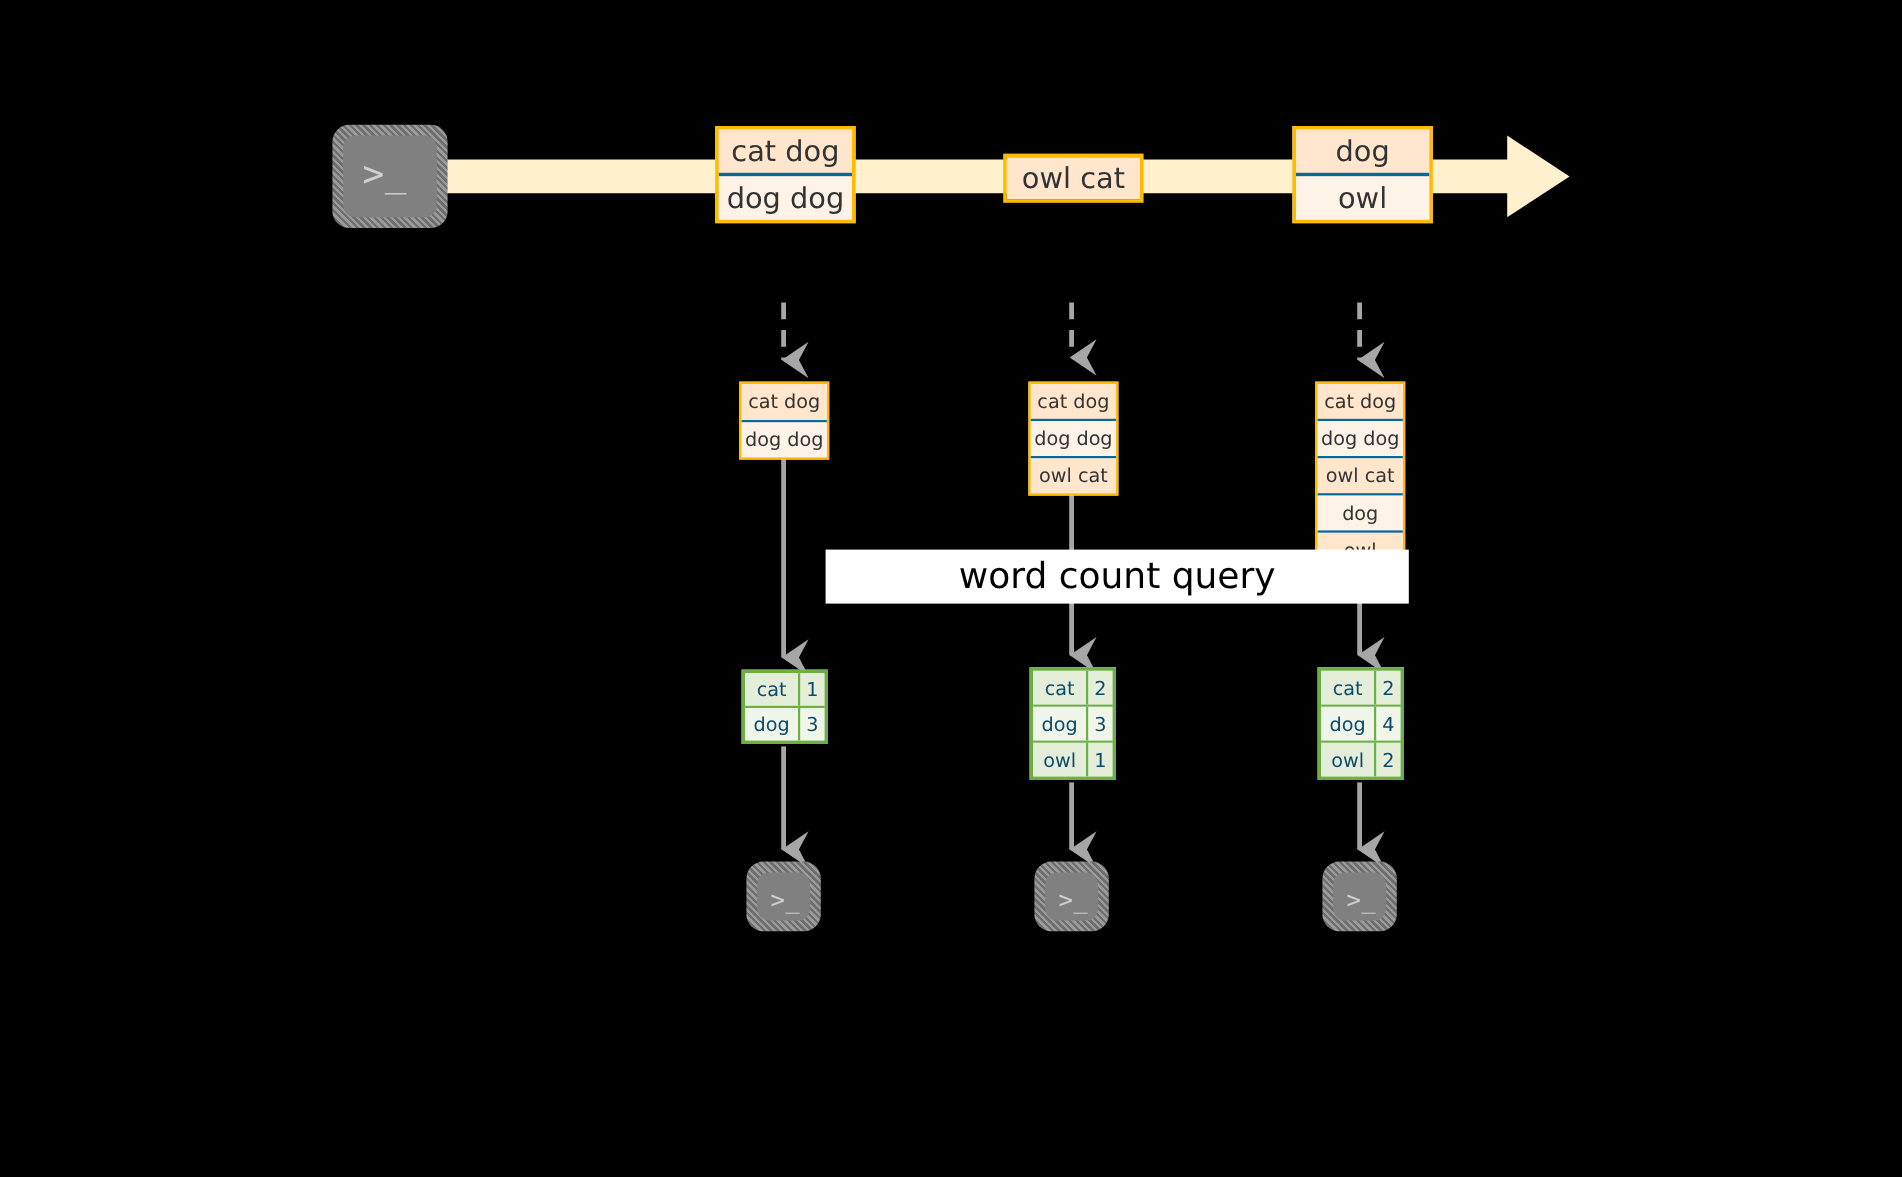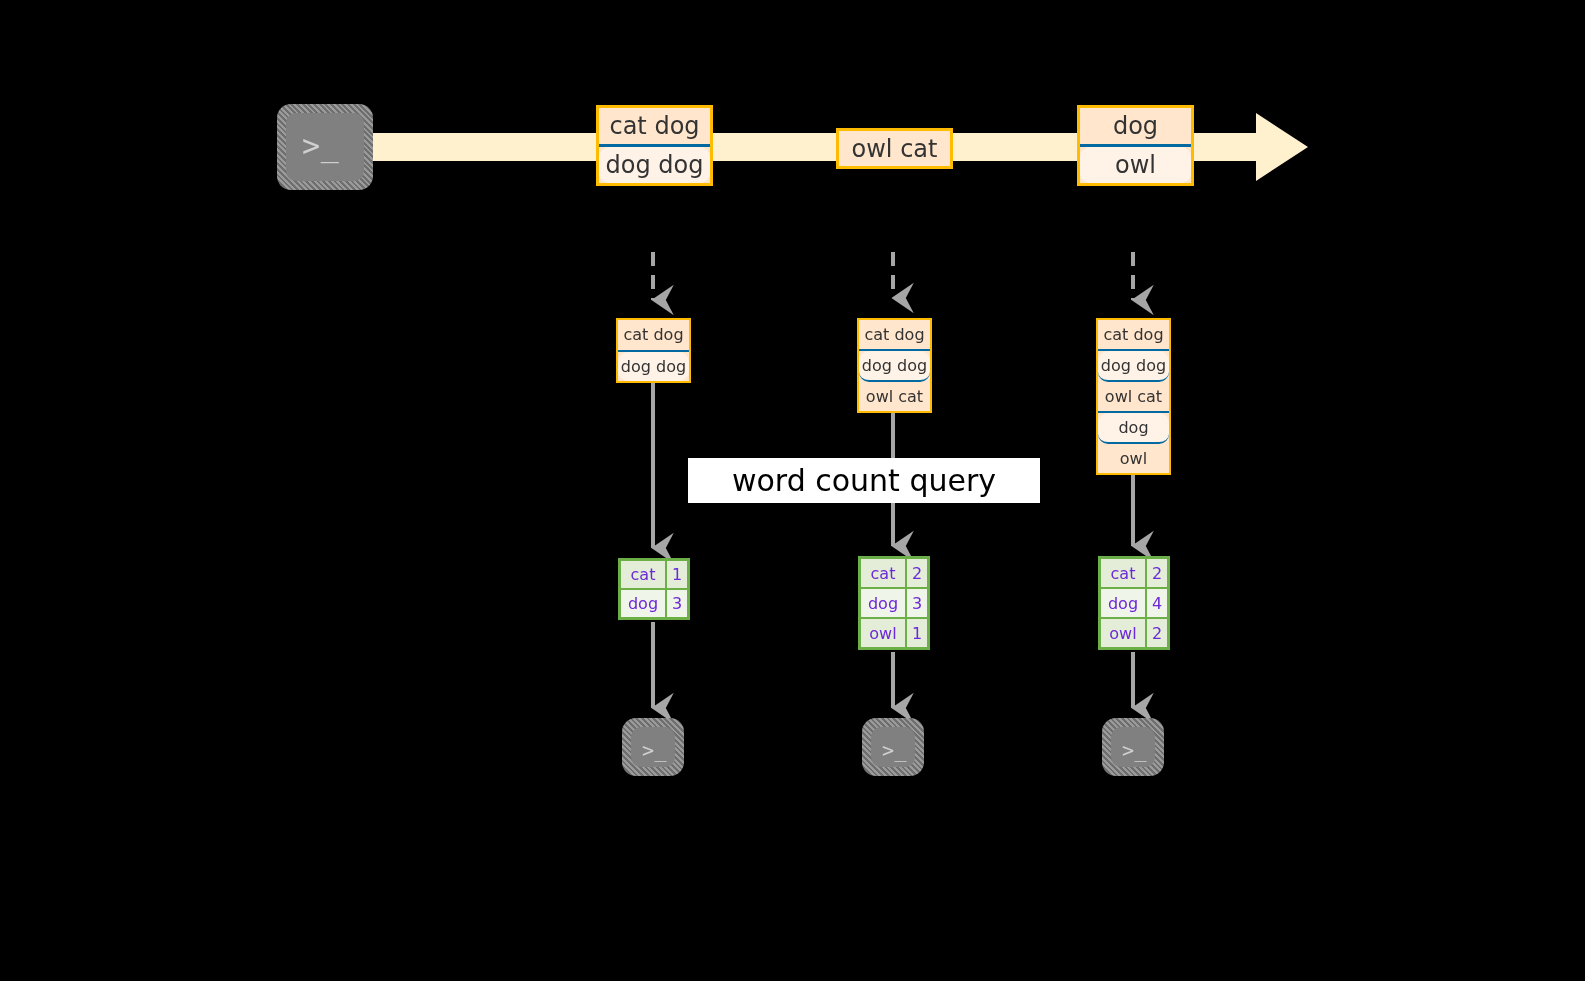--- a/index.html
+++ b/index.html
@@ -88,21 +88,21 @@
     flex: 1 1 auto;
     display: flex;
     align-items: center;
     justify-content: center;
     color: #333333;
     white-space: nowrap;
     background: #FFE6CC;
     border-bottom: 3px solid #0369a1;
   }
   .recbox .cell:last-child { border-bottom: none; }
-  .recbox .cell.alt { background: #FFF3E8; border-radius: 10px; }
+  .recbox .cell.alt { background: #FFF3E8; }
 
   .recbox.big { font-size: 24px; }
   .recbox.small { font-size: 16px; }
   .recbox.small .cell { border-bottom-width: 2px; }
   .recbox.small { border-width: 2px; }
 
   
   .restable {
     position: absolute;
     box-sizing: border-box;
@@ -119,21 +119,21 @@
     border-bottom: 2px solid #6BAF46;
   }
   .restable .row:last-child { border-bottom: none; }
   .restable .row .kc,
   .restable .row .vc {
     box-sizing: border-box;
     display: flex;
     align-items: center;
     justify-content: center;
     background: #E3EDD8;
-    color: #6d28d9;
+    color: #0c4a6e;
     white-space: nowrap;
   }
   .restable .row.alt .kc,
   .restable .row.alt .vc { background: #F0F5EA; }
   .restable .row .kc {
     flex: 0 0 46px;
     border-right: 2px solid #6BAF46;
   }
   .restable .row .vc { flex: 1 1 auto; }
 
@@ -210,21 +210,21 @@
   </div>
 
   <div class="recbox small" style="left:1096px; top:318px; width:75px; height:157px;">
     <div class="cell">cat dog</div>
     <div class="cell alt">dog dog</div>
     <div class="cell">owl cat</div>
     <div class="cell alt">dog</div>
     <div class="cell">owl</div>
   </div>
 
-  <div class="query-label" style="left:688px; top:458px; width:352px; height:45px;">
+  <div class="query-label" style="left:688px; top:458px; width:486px; height:45px;">
     <span>word count query</span>
   </div>
 
   <div class="restable" style="left:618px; top:558px; width:72px; height:62px;">
     <div class="row">
       <div class="kc">cat</div>
       <div class="vc">1</div>
     </div>
     <div class="row alt">
       <div class="kc">dog</div>

